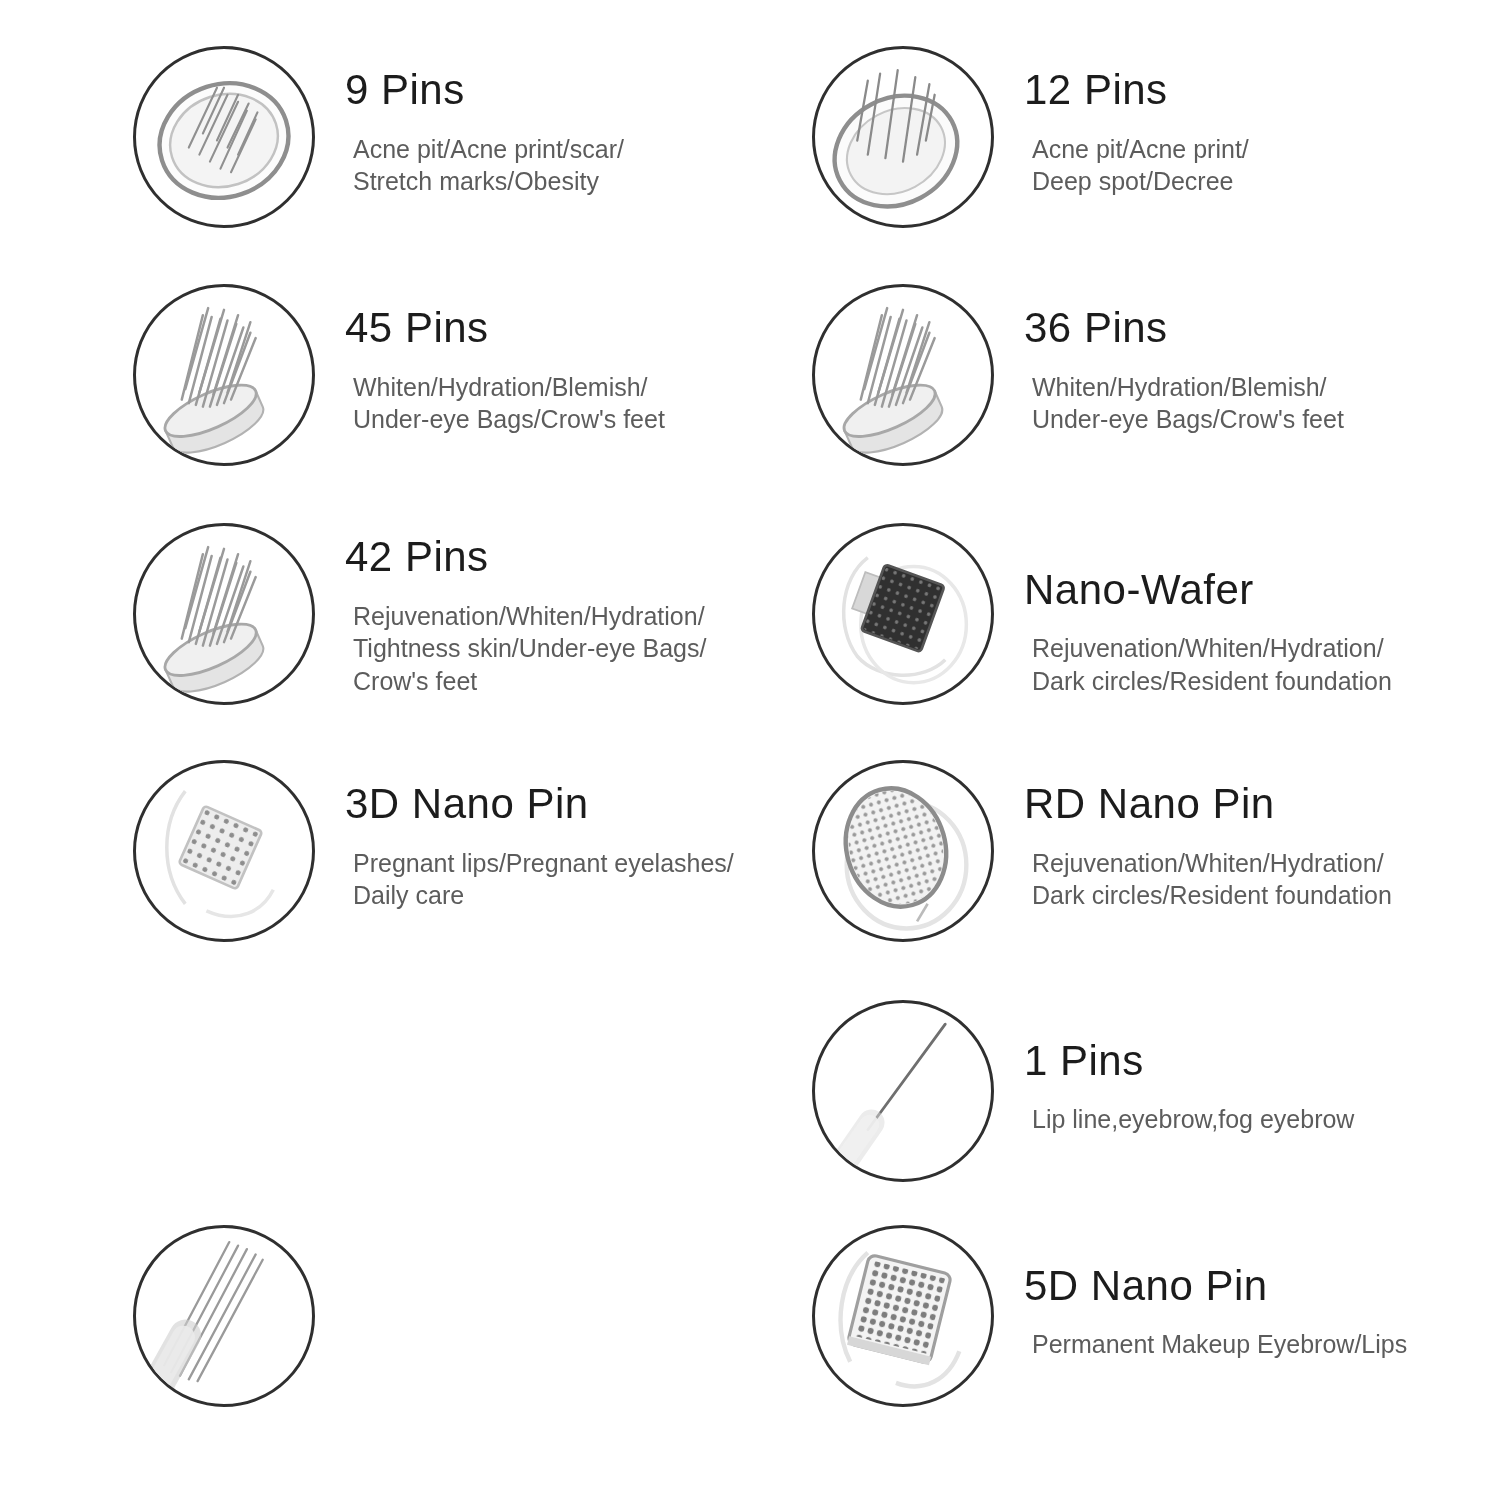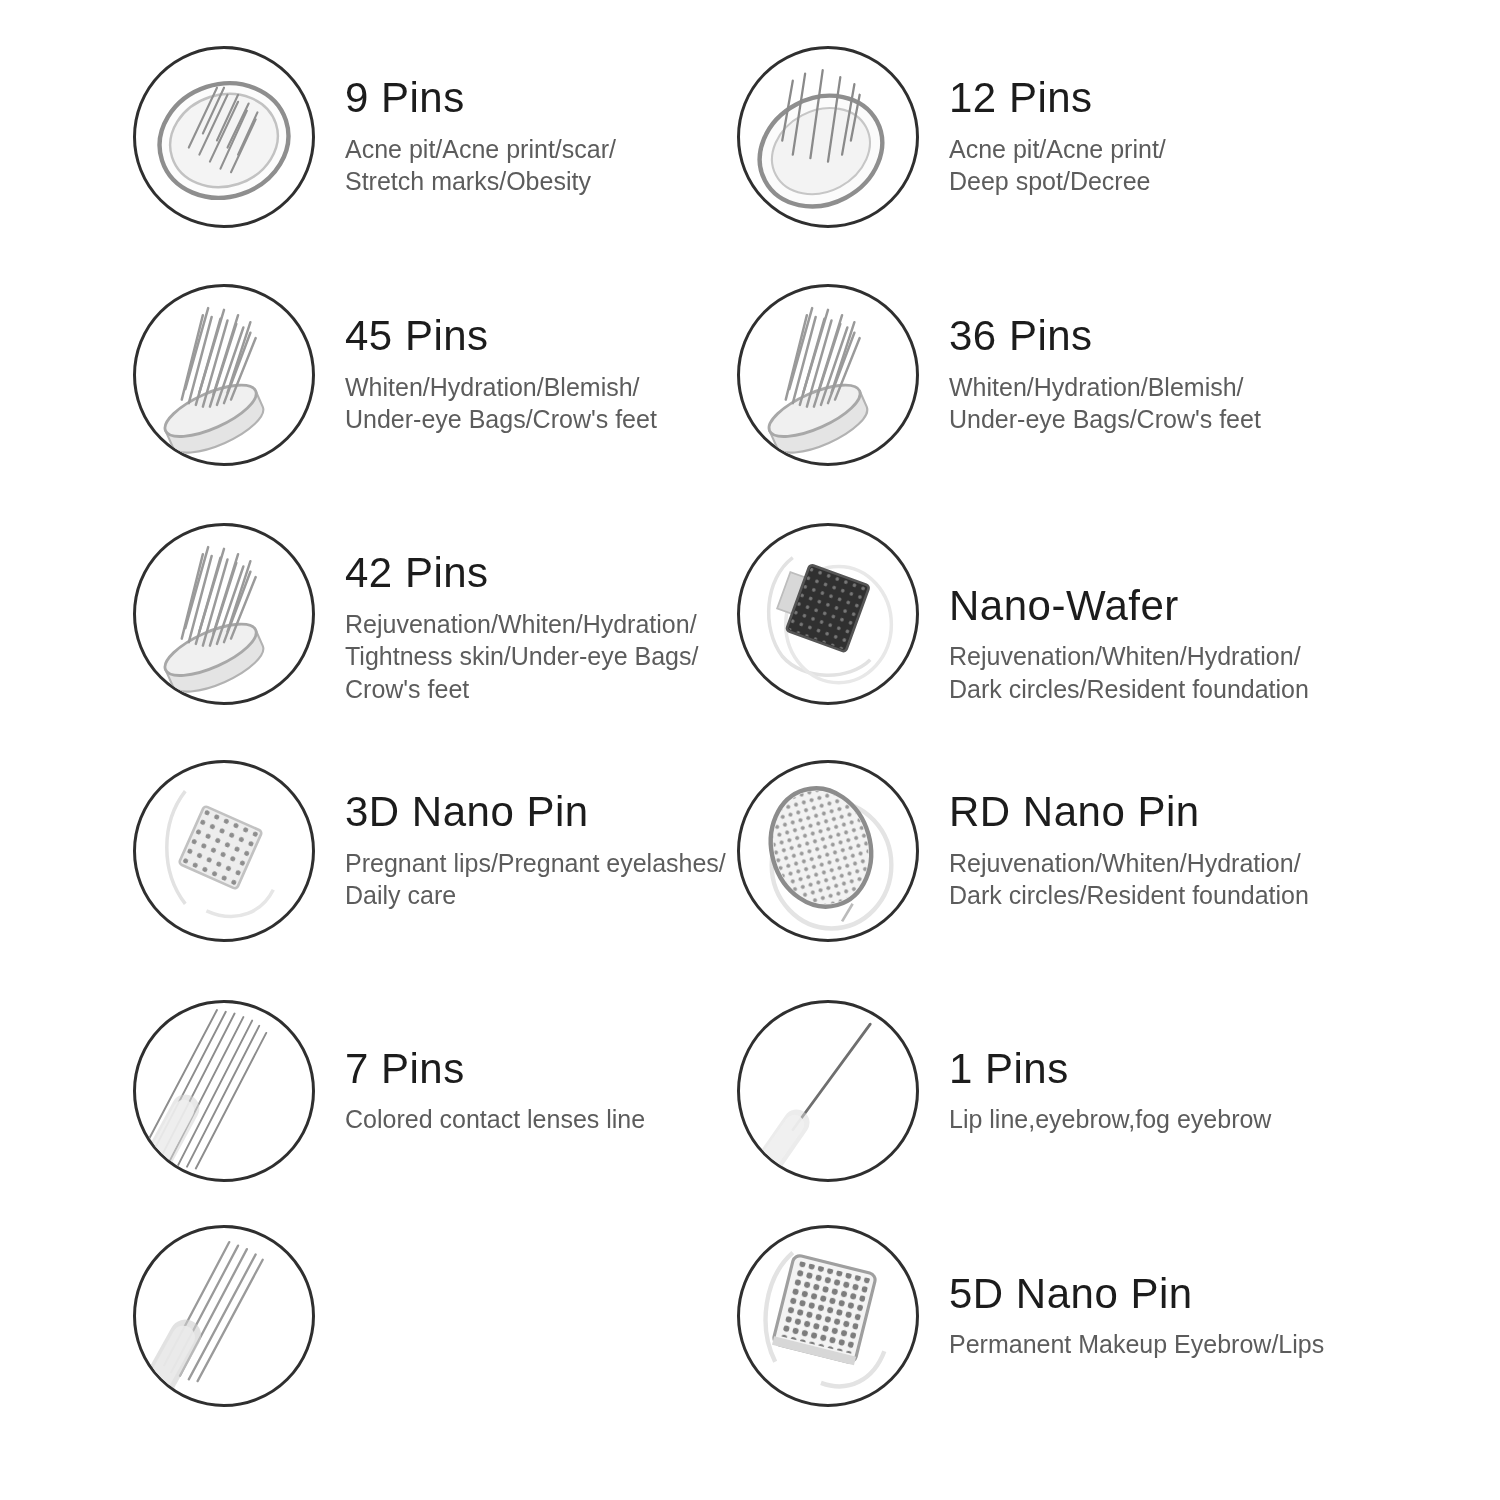--- a/index.html
+++ b/index.html
@@ -16,21 +16,21 @@
     overflow: hidden;
   }
   .item {
     position: absolute;
     display: flex;
     align-items: center;
     gap: 30px;
     height: 184px;
   }
   .col-left  { left: 133px; }
-  .col-right { left: 737px; }
+  .col-right { left: 812px; }
   .row-0 { top: 45px; }
   .row-1 { top: 283px; }
   .row-2 { top: 521px; align-items: flex-end; }
   .row-3 { top: 759px; }
   .row-4 { top: 999px; }
   .row-5 { top: 1224px; }
   .circle {
     flex: 0 0 auto;
     width: 176px;
     height: 176px;
@@ -43,21 +43,21 @@
   .text-block { display: flex; flex-direction: column; }
   .pin-title {
     margin: 0 0 12px 0;
     font-size: 42px;
     font-weight: 400;
     letter-spacing: 0.5px;
     color: #1c1c1c;
     line-height: 1.05;
   }
   .pin-desc {
-    margin: 0;
+    margin: 8px;
     font-size: 25px;
     font-weight: 400;
     color: #5c5c5c;
     line-height: 1.3;
     white-space: pre-line;
   }
   .sym-defs { position: absolute; width: 0; height: 0; overflow: hidden; }
 </style>
 </head>
 <body>
@@ -303,31 +303,20 @@
           <use href="#sym-disc-dots"></use>
         </svg>
     </div>
     <div class="text-block">
       <h2 class="pin-title">RD Nano Pin</h2>
       <p class="pin-desc">Rejuvenation/Whiten/Hydration/
 Dark circles/Resident foundation</p>
     </div>
   </section>
 
-  <section class="item col-left row-4">
-    <div class="circle">
-      <svg viewBox="0 0 100 100">
-          <use href="#sym-needles-7"></use>
-        </svg>
-    </div>
-    <div class="text-block">
-      <h2 class="pin-title">7 Pins</h2>
-      <p class="pin-desc">Colored contact lenses line</p>
-    </div>
-  </section>
 
   <section class="item col-right row-4">
     <div class="circle">
       <svg viewBox="0 0 100 100">
           <use href="#sym-needle-1"></use>
         </svg>
     </div>
     <div class="text-block">
       <h2 class="pin-title">1 Pins</h2>
       <p class="pin-desc">Lip line,eyebrow,fog eyebrow</p>

